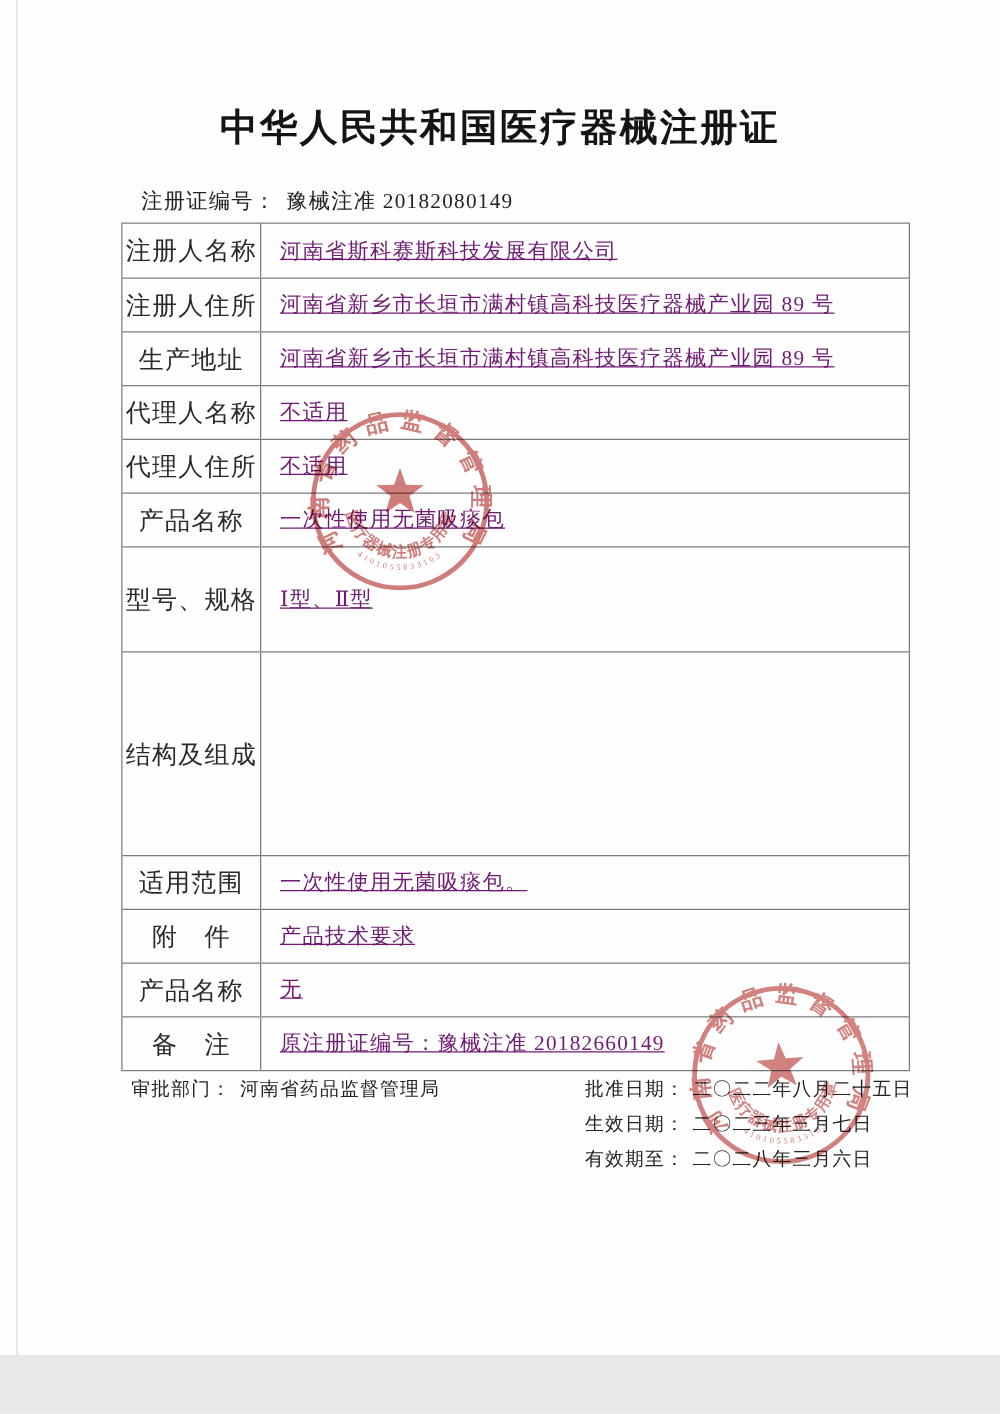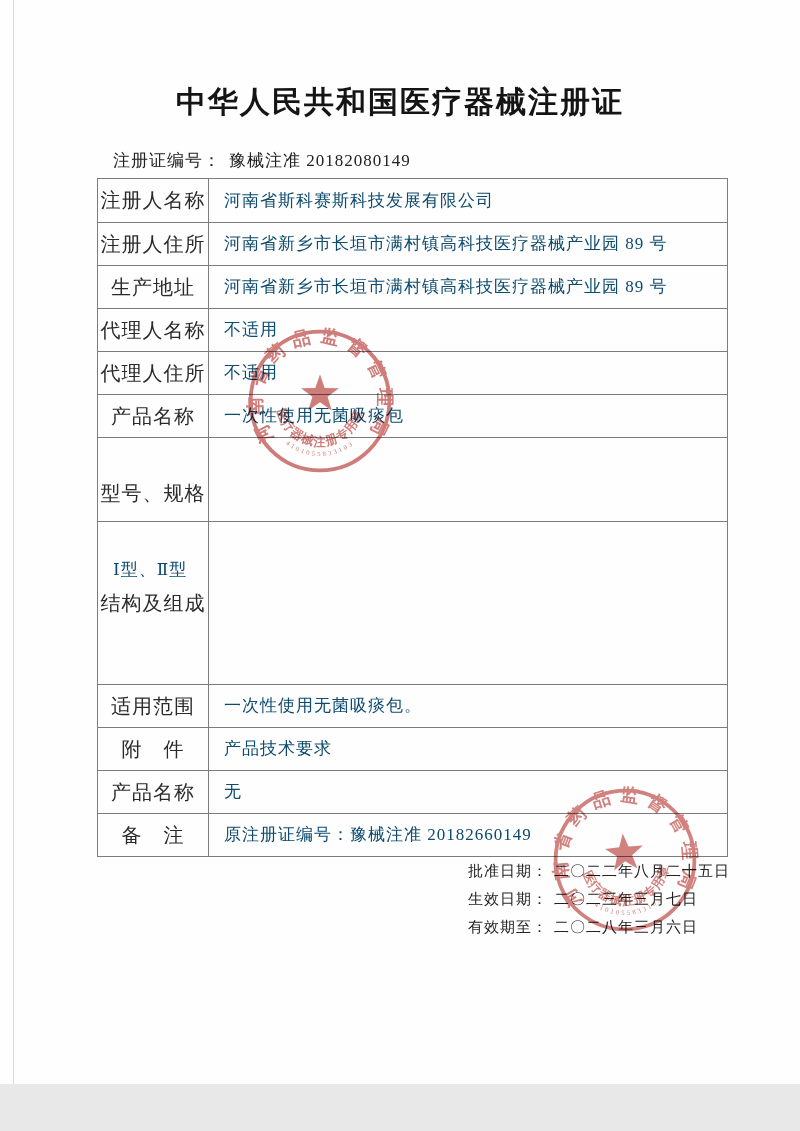--- a/index.html
+++ b/index.html
@@ -16,32 +16,32 @@
   }
   .regline { position:absolute; top:149px; left:113px; font-size:17px; letter-spacing:1px; color:#222; }
   .regline .lab { margin-right:8px; }
 
   .cert-table {
     position:absolute; top:178px; left:97px; width:631px;
     border:1px solid #7c7c7c; box-sizing:border-box; background:transparent;
   }
   .cert-row { display:flex; min-height:43px; border-top:1px solid #7c7c7c; box-sizing:border-box; }
   .cert-row:first-child { border-top:none; }
-  .cert-row:nth-child(7) { height:84px;flex-direction:column; }
+  .cert-row:nth-child(7) { height:84px; }
   .cert-row:nth-child(8) { height:163px; }
   .cell { box-sizing:border-box; }
   .cell.label {
     width:111px; flex:0 0 111px; border-right:1px solid #7c7c7c;
     display:flex; align-items:center; justify-content:center;
     font-size:20px; letter-spacing:1px; text-align:center; color:#2a2a2a;
   }
   .cell.value {
     flex:1; display:flex; align-items:center;
     padding:6px 16px 6px 15px; font-size:17px; letter-spacing:1px;
-    line-height:30px; color:#0c4a6e;
+    line-height:30px; color:#701a75;text-decoration:underline;
   }
 
   .footer { position:absolute; left:97px; top:856px; width:631px; height:110px; font-size:15px; color:#222; }
   .approval { position:absolute; left:8px; top:6px; letter-spacing:1px; white-space:nowrap; }
   .approval .lab { margin-right:7px; }
   .dates { position:absolute; left:371px; top:6px; }
   .date-line { margin-bottom:9px; letter-spacing:1px; white-space:nowrap; }
   .date-line .lab { margin-right:6px;text-align:center; }
 
   .stamp {
@@ -119,20 +119,23 @@
       <div class="cell value">无</div>
     </div>
 
     <div class="cert-row">
       <div class="cell label">备　注</div>
       <div class="cell value">原注册证编号：豫械注准 20182660149</div>
     </div>
   </div>
 
   <div class="footer">
+    <div class="approval">
+      <span class="lab">审批部门：</span><span>河南省药品监督管理局</span>
+    </div>
     <div class="dates">
       <div class="date-line">
         <span class="lab">批准日期：</span><span>二〇二二年八月二十五日</span>
       </div>
       <div class="date-line">
         <span class="lab">生效日期：</span><span>二〇二三年三月七日</span>
       </div>
       <div class="date-line">
         <span class="lab">有效期至：</span><span>二〇二八年三月六日</span>
       </div>

